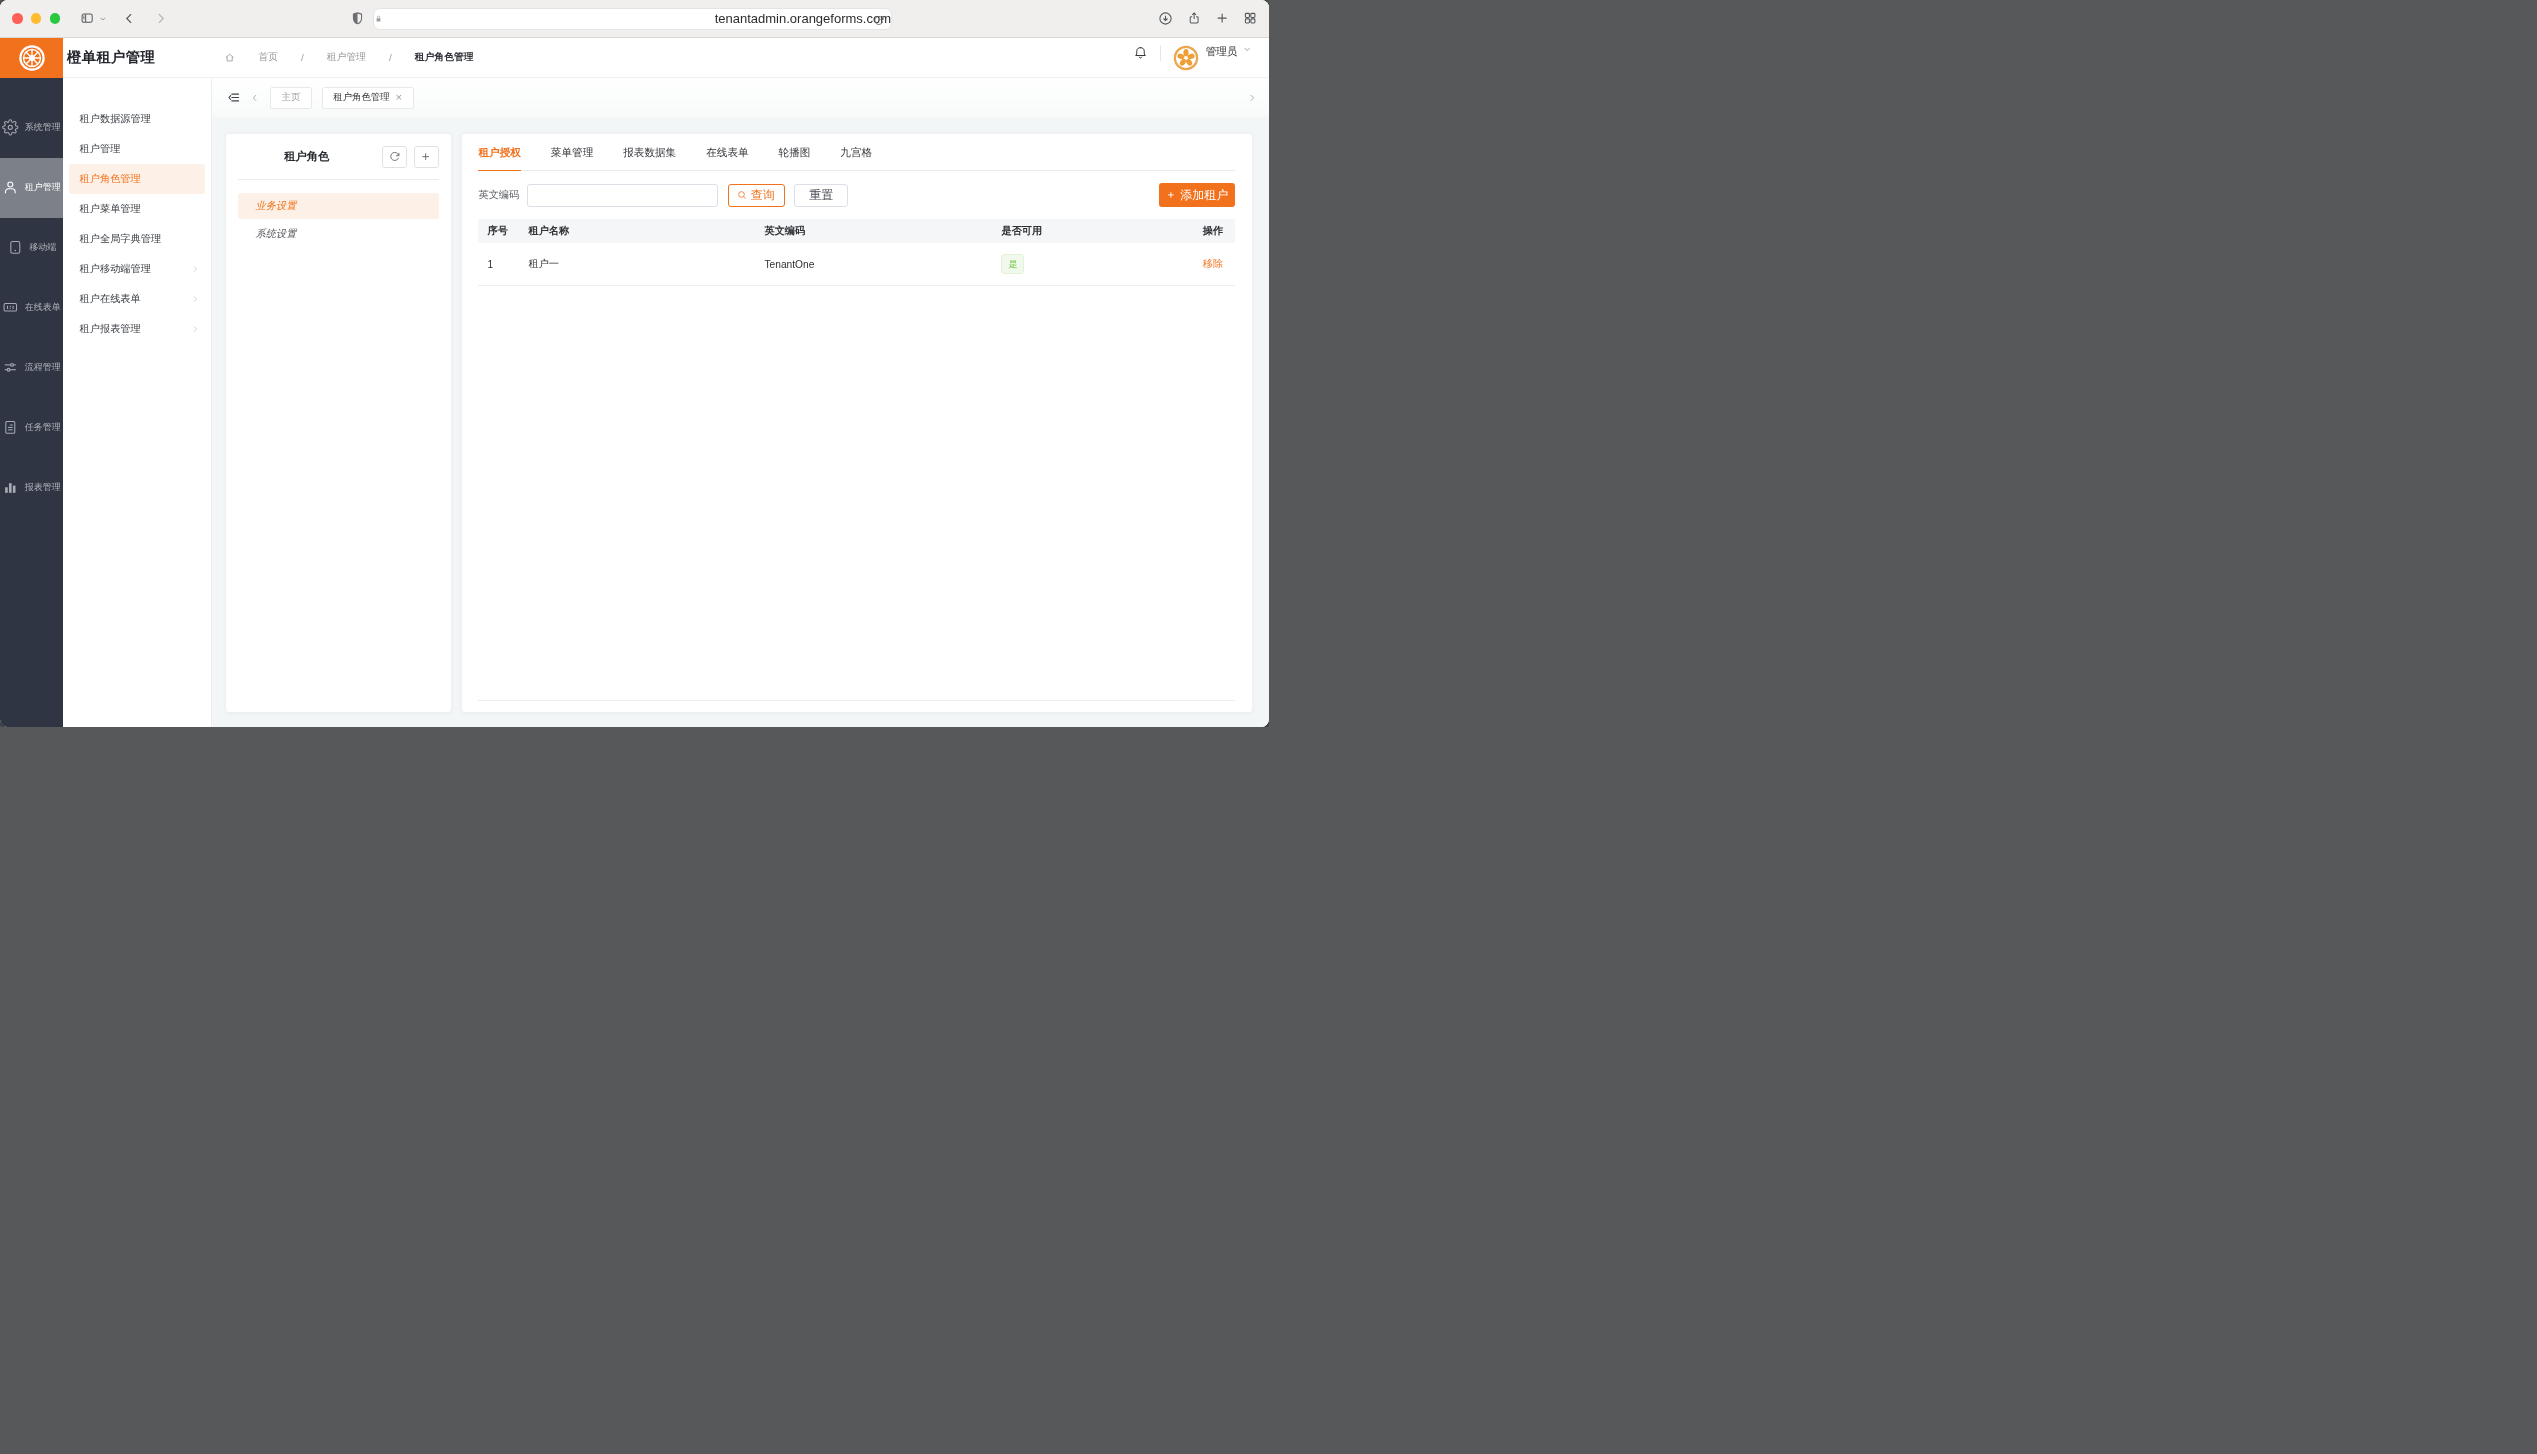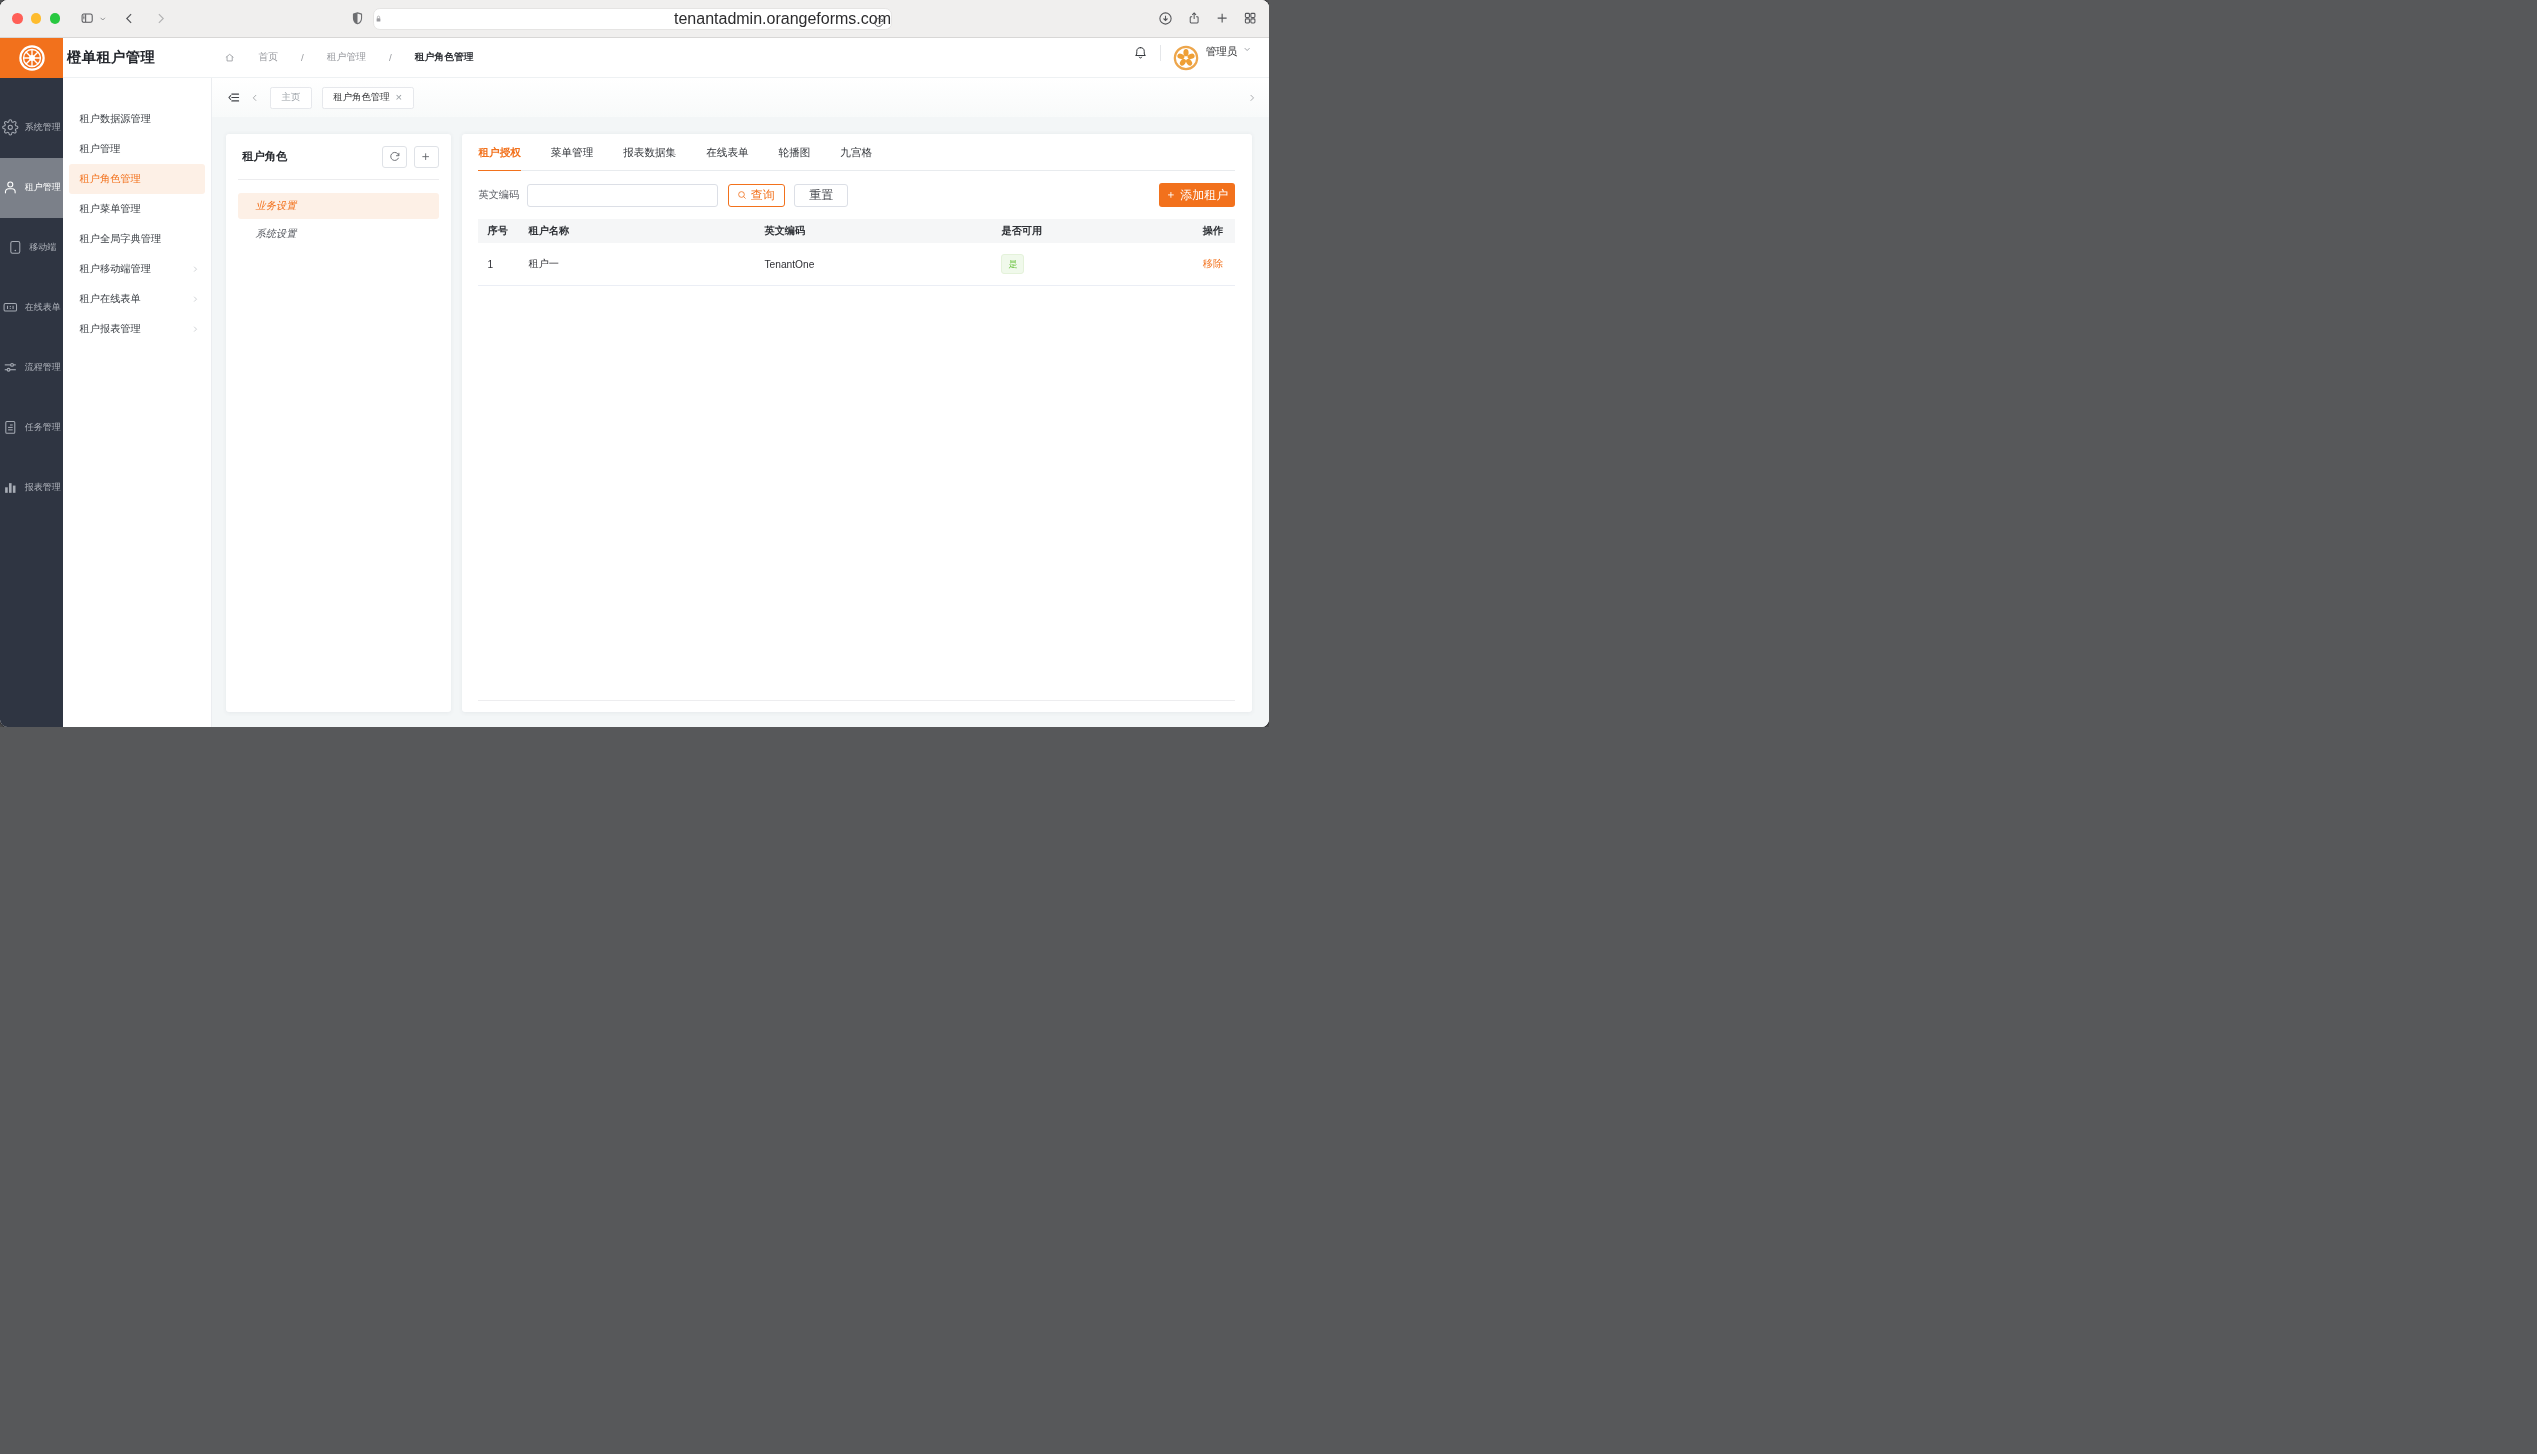--- a/index.html
+++ b/index.html
@@ -13,21 +13,21 @@
             display:flex; align-items:center; padding:0 12px; }
   .traffic { display:flex; gap:8.3px; margin-right:19.6px; }
   .tl { width:10.6px; height:10.6px; border-radius:50%; }
   .tl.red { background:#ff5f57; } .tl.yellow { background:#febc2e; } .tl.green { background:#28c840; }
   .chrome-ic { color:#55565a; display:flex; align-items:center; justify-content:center; }
   .chrome-ic.dim { color:#b3b3b4; }
   .chrome-ic + .chrome-ic { margin-left:13.6px; }
   .tiny-chev { margin-left:4.5px !important; color:#7a7b7e; }
   .urlbar { position:absolute; left:373px; top:7.5px; width:519px; height:22.6px; background:#fff;
             border:0.8px solid #e5e4e3; border-radius:6.8px; display:flex; align-items:center;
-            justify-content:space-between; font-size:16px; color:#2c2c2e; }
+            justify-content:space-between; font-size:13px; color:#2c2c2e; }
   .urlbar .lock { margin-right:4.5px; display:flex; }
   .urlbar .reload { position:absolute; right:6.8px; top:5.3px; color:#55565a; }
   .shield { position:absolute; left:350px; top:11.3px; color:#6c6d70; }
   .chrome-right { margin-left:auto; display:flex; align-items:center; }
 
   
   .app-header { height:40px; display:flex; align-items:center; background:#fff;
                 border-bottom:0.8px solid #eef1f3; }
   .logo { width:63px; height:40px; background:#f2711c; flex:none; display:flex;
           align-items:center; justify-content:center; }
@@ -73,21 +73,21 @@
   .tab-chip .x { color:#9ba0a5; font-size:11.3px; line-height:1; }
   .tabbar .right-chev { margin-left:auto; }
 
   .cards { flex:1; display:flex; gap:11.3px; padding:17.3px 17.3px 15px 13.6px; min-height:0; }
   .card { background:#fff; border-radius:3px; box-shadow:0 0.8px 4.5px rgba(60,70,90,.07); }
 
   
   .role-card { width:225px; flex:none; display:flex; flex-direction:column; }
   .role-head { display:flex; align-items:center; justify-content:space-between;
                padding:9px 12px 0 16.6px; height:36px; }
-  .role-title { font-size:11.3px; font-weight:700; color:#26292e; }
+  .role-title { font-size:11.3px; font-weight:700; color:#26292e;margin-left:42px; }
   .role-actions { display:flex; gap:6.8px; }
   .icon-btn { width:25px; height:22.6px; border:0.8px solid #dfe2e7; border-radius:3px; background:#fff;
               color:#5f6368; display:flex; align-items:center; justify-content:center; cursor:pointer; }
   .role-divider { height:0.8px; background:#ececee; margin:9px 12px 0; }
   .role-list { padding:13px 0; }
   .role-item { height:26px; margin:0 12px 1.5px; display:flex; align-items:center; padding-left:18px;
                font-size:10.2px; color:#55585f; border-radius:3px; cursor:pointer;font-style:italic; }
   .role-item.active { background:#fdf0e6; color:#f2711c; }
 
   

